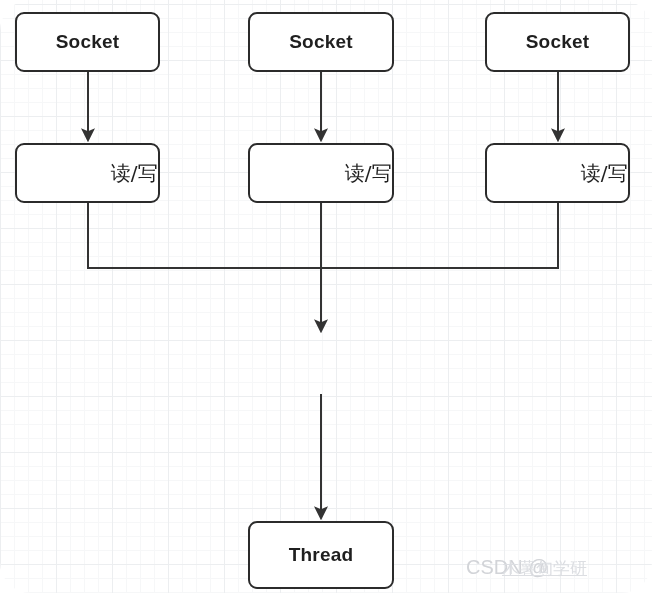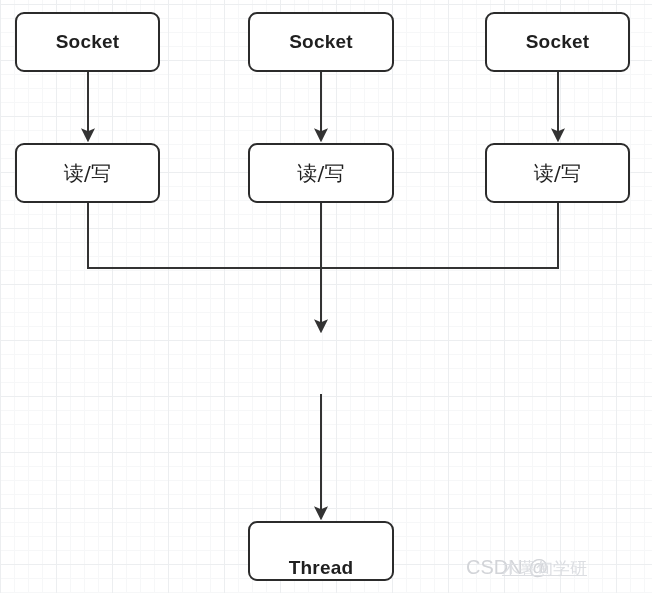--- a/index.html
+++ b/index.html
@@ -14,40 +14,42 @@
     background-color: #ffffff;
     background-image:
       linear-gradient(to right, #eceef0 1px, transparent 1px),
       linear-gradient(to bottom, #eceef0 1px, transparent 1px),
       linear-gradient(to right, #f6f7f8 1px, transparent 1px),
       linear-gradient(to bottom, #f6f7f8 1px, transparent 1px);
     background-size: 56px 56px, 56px 56px, 14px 14px, 14px 14px;
     background-position: 0px 4px, 0px 4px, 0px 4px, 0px 4px;
     overflow: hidden;
     font-family: "Liberation Sans", "DejaVu Sans", sans-serif;
+    border-radius: 31px;
   }
   .node {
     position: absolute;
     box-sizing: border-box;
     background: #ffffff;
     border: 2px solid #2b2b2b;
     border-radius: 9px;
     display: flex;
     align-items: center;
     justify-content: center;
     color: #1f1f1f;
     font-weight: bold;
     font-size: 19px;
     letter-spacing: 0.2px;
     z-index: 3;
   }
   .node.cjk {
     font-family: "DejaVu Sans", "Liberation Sans", sans-serif;
     font-weight: normal;
     font-size: 20px;
+    justify-content: flex-end;
   }
   #edges {
     position: absolute;
     left: 0;
     top: 0;
     width: 652px;
     height: 593px;
     z-index: 2;
     pointer-events: none;
   }
@@ -125,21 +127,21 @@
 
   <div class="node cjk" style="left:248px; top:143px; width:146px; height:60px;">
     <span>读/写</span>
   </div>
 
   <div class="node cjk" style="left:485px; top:143px; width:145px; height:60px;">
     <span>读/写</span>
   </div>
 
 
-  <div class="node" style="left:248px; top:521px; width:146px; height:60px;align-items:flex-end;">
+  <div class="node" style="left:248px; top:521px; width:146px; height:68px;">
     <span>Thread</span>
   </div>
 
   <div id="watermark">
     <span class="wm-text">CSDN @</span>
     <span class="wm-cjk">木薯甸学研</span>
   </div>
 
 </div>
 

